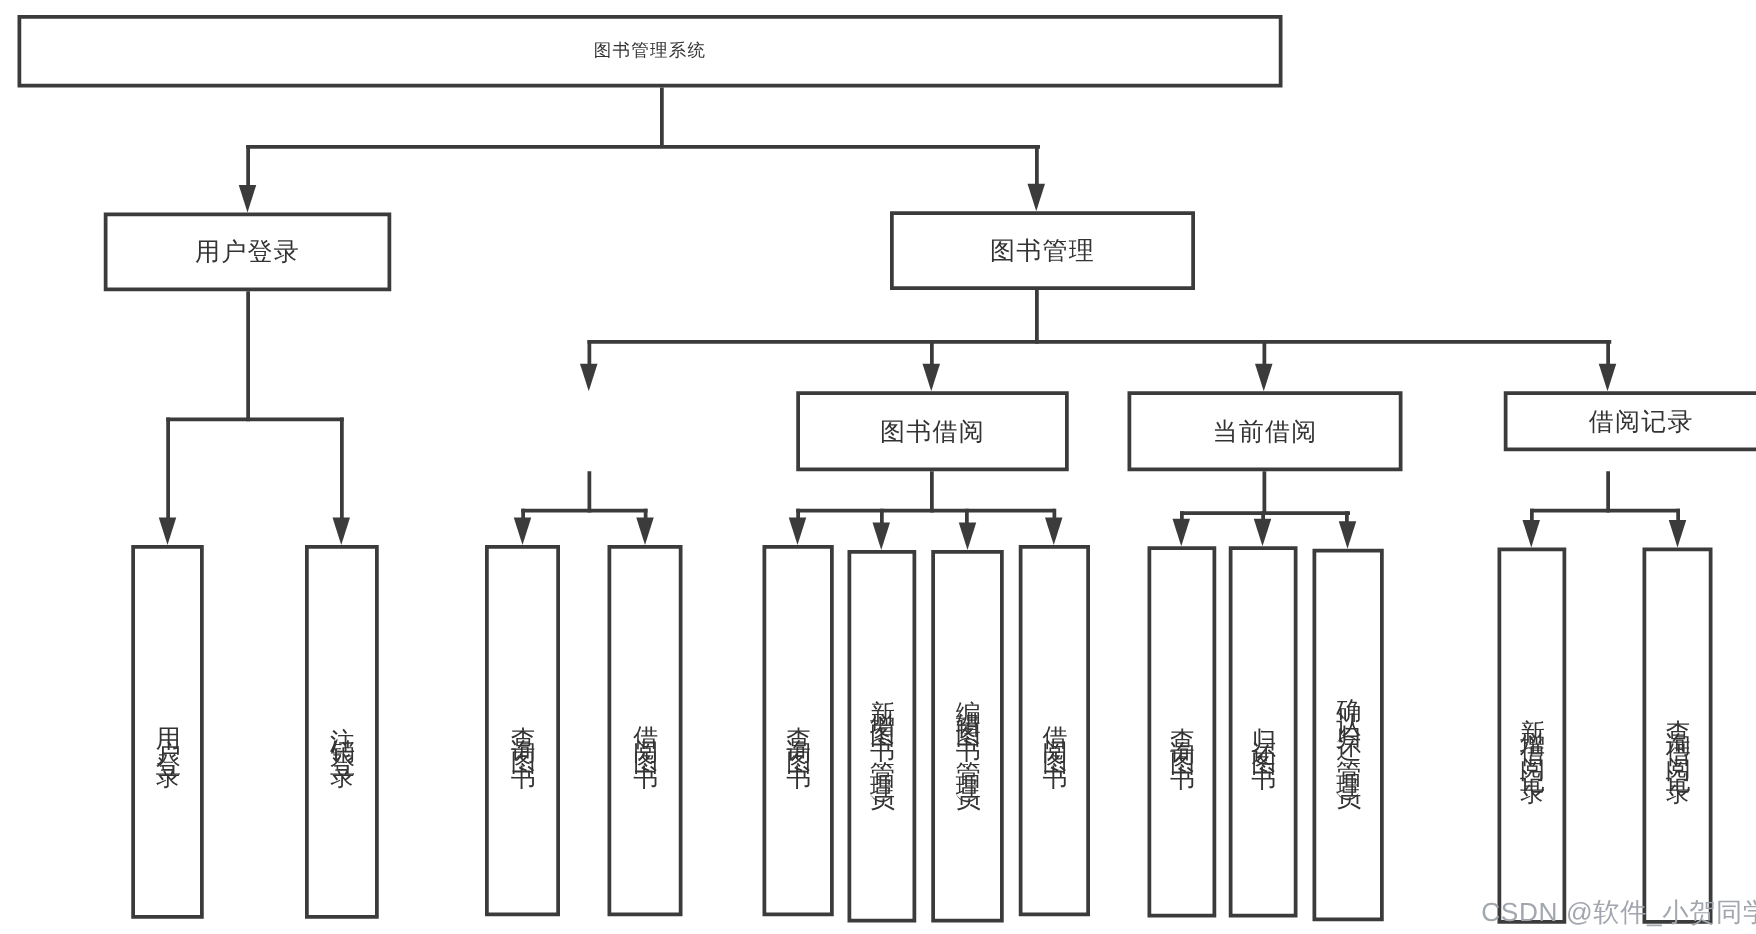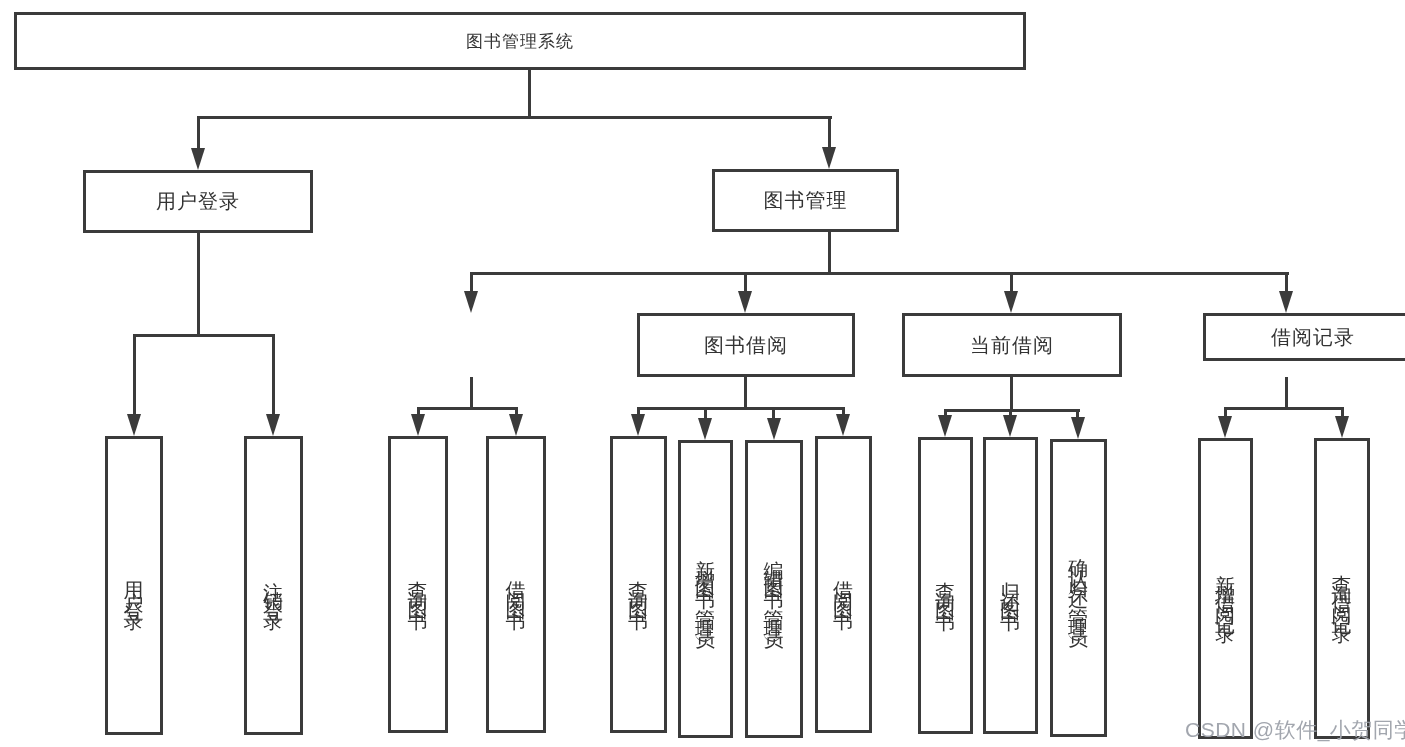--- a/index.html
+++ b/index.html
@@ -19,21 +19,21 @@
   .hnode{
     position:absolute;
     border:3px solid var(--line);
     background:#fff;
     display:flex;align-items:center;justify-content:center;
     box-sizing:border-box;
     font-size:20px;color:var(--text);
     letter-spacing:1px;
     white-space:nowrap;
   }
-  .root{font-size:17px;}
+  .root{font-size:14px;}
   .vnode{
     position:absolute;
     border:3px solid var(--line);
     background:#fff;
     display:flex;align-items:center;justify-content:center;
     box-sizing:border-box;
   }
   .vnode span{
     writing-mode:vertical-rl;
     text-orientation:mixed;
@@ -69,21 +69,21 @@
 
 <div id="stage">
 
   <div class="hnode root" style="left:14px;top:12px;width:1012px;height:58px;">
     <span>图书管理系统</span>
   </div>
 
   <div class="hnode" style="left:83px;top:170px;width:230px;height:63px;">
     <span>用户登录</span>
   </div>
-  <div class="hnode" style="left:712px;top:169px;width:187px;height:63px;">
+  <div class="hnode" style="left:712px;top:169px;width:244px;height:63px;">
     <span>图书管理</span>
   </div>
 
   <div class="hnode" style="left:902px;top:313px;width:220px;height:64px;">
     <span>当前借阅</span>
   </div>
   <div class="hnode" style="left:637px;top:313px;width:218px;height:64px;">
     <span>图书借阅</span>
   </div>
   <div class="hnode" style="left:1203px;top:313px;width:220px;height:48px;">

